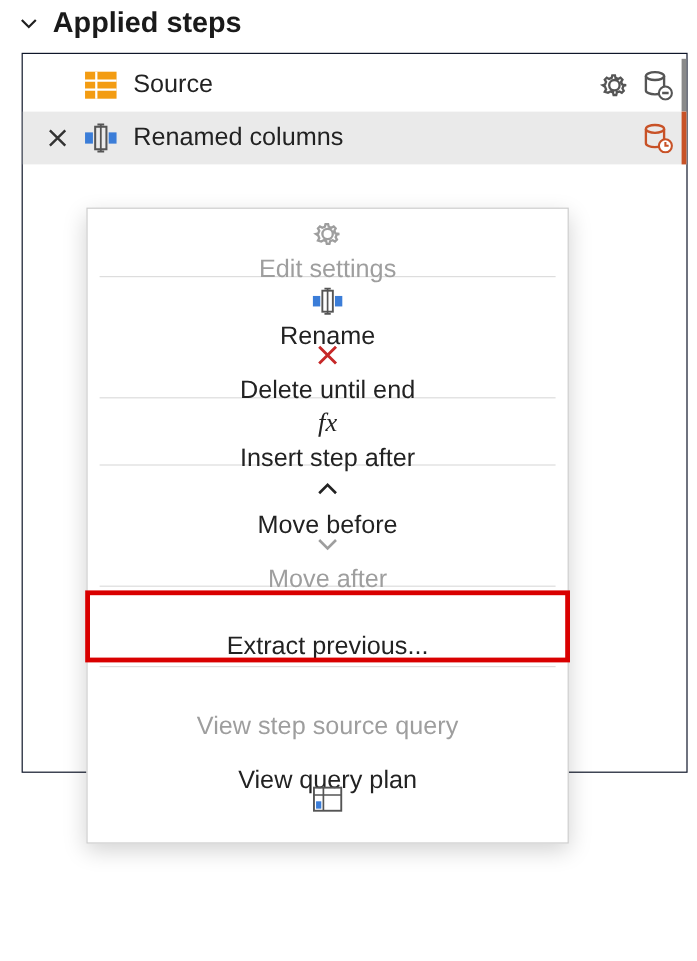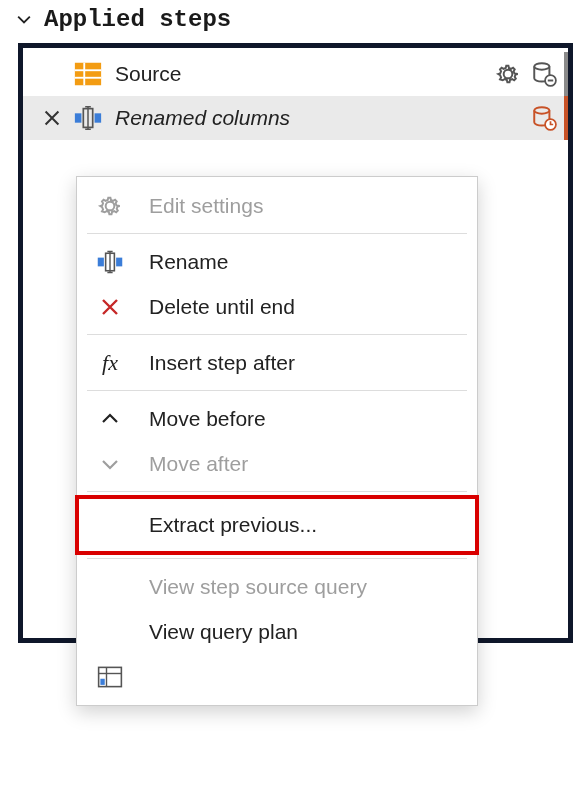--- a/index.html
+++ b/index.html
@@ -12,39 +12,38 @@
     height: 801px;
     overflow: hidden;
   }
   .panel-header {
     display: flex;
     align-items: center;
     gap: 10px;
     padding: 6px 14px 10px 14px;
     font-weight: 600;
     font-size: 24px;
-    font-family: Liberation Mono, monospace;
   }
   .panel-header .chev { width: 20px; height: 20px; display:flex; align-items:center; justify-content:center;}
   .steps-container {
-    border: 5px solid #0f172a;
+    border: 1px solid #0f172a;
     margin: 0 8px 0 18px;
     height: 600px;
     position: relative;
     padding-top: 4px;
   }
   .step-row {
     display: flex;
     align-items: center;
     height: 44px;
     padding: 0 10px 0 50px;
     gap: 12px;
     position: relative;
   }
-  .step-row.selected { background: #eaeaea; font-style: italic; }
+  .step-row.selected { background: #eaeaea; }
   .step-row .step-icon {
     width: 30px; height: 30px;
     display:flex; align-items:center; justify-content:center;
     flex-shrink:0;
   }
   .step-row .step-label { flex: 1; font-size: 21px; color:#222;}
   .step-row .trailing { display:flex; gap:8px; align-items:center; }
   .step-row .trailing .ticon {
     width:28px; height:28px;
     display:flex; align-items:center; justify-content:center;
@@ -71,23 +70,24 @@
     border:1px solid #ccc;
     box-shadow: 0 6px 18px rgba(0,0,0,0.18);
     padding: 6px 0;
     z-index: 10;
   }
   .menu-item {
     display:flex;
     align-items:center;
     height: 45px;
     padding: 0 18px;
-    gap: 24px;
+    gap: 3px;
     font-size: 21px;
     color:#222;
+    flex-direction:column;
   }
   .menu-item.disabled { color:#9e9e9e; }
   .menu-item .mi-icon {
     width:30px; height:30px;
     display:flex; align-items:center; justify-content:center;
     flex-shrink:0;
     text-align:center;
   }
   .menu-sep { height:1px; background:#ddd; margin:5px 10px; }
   .menu-item.highlighted {

